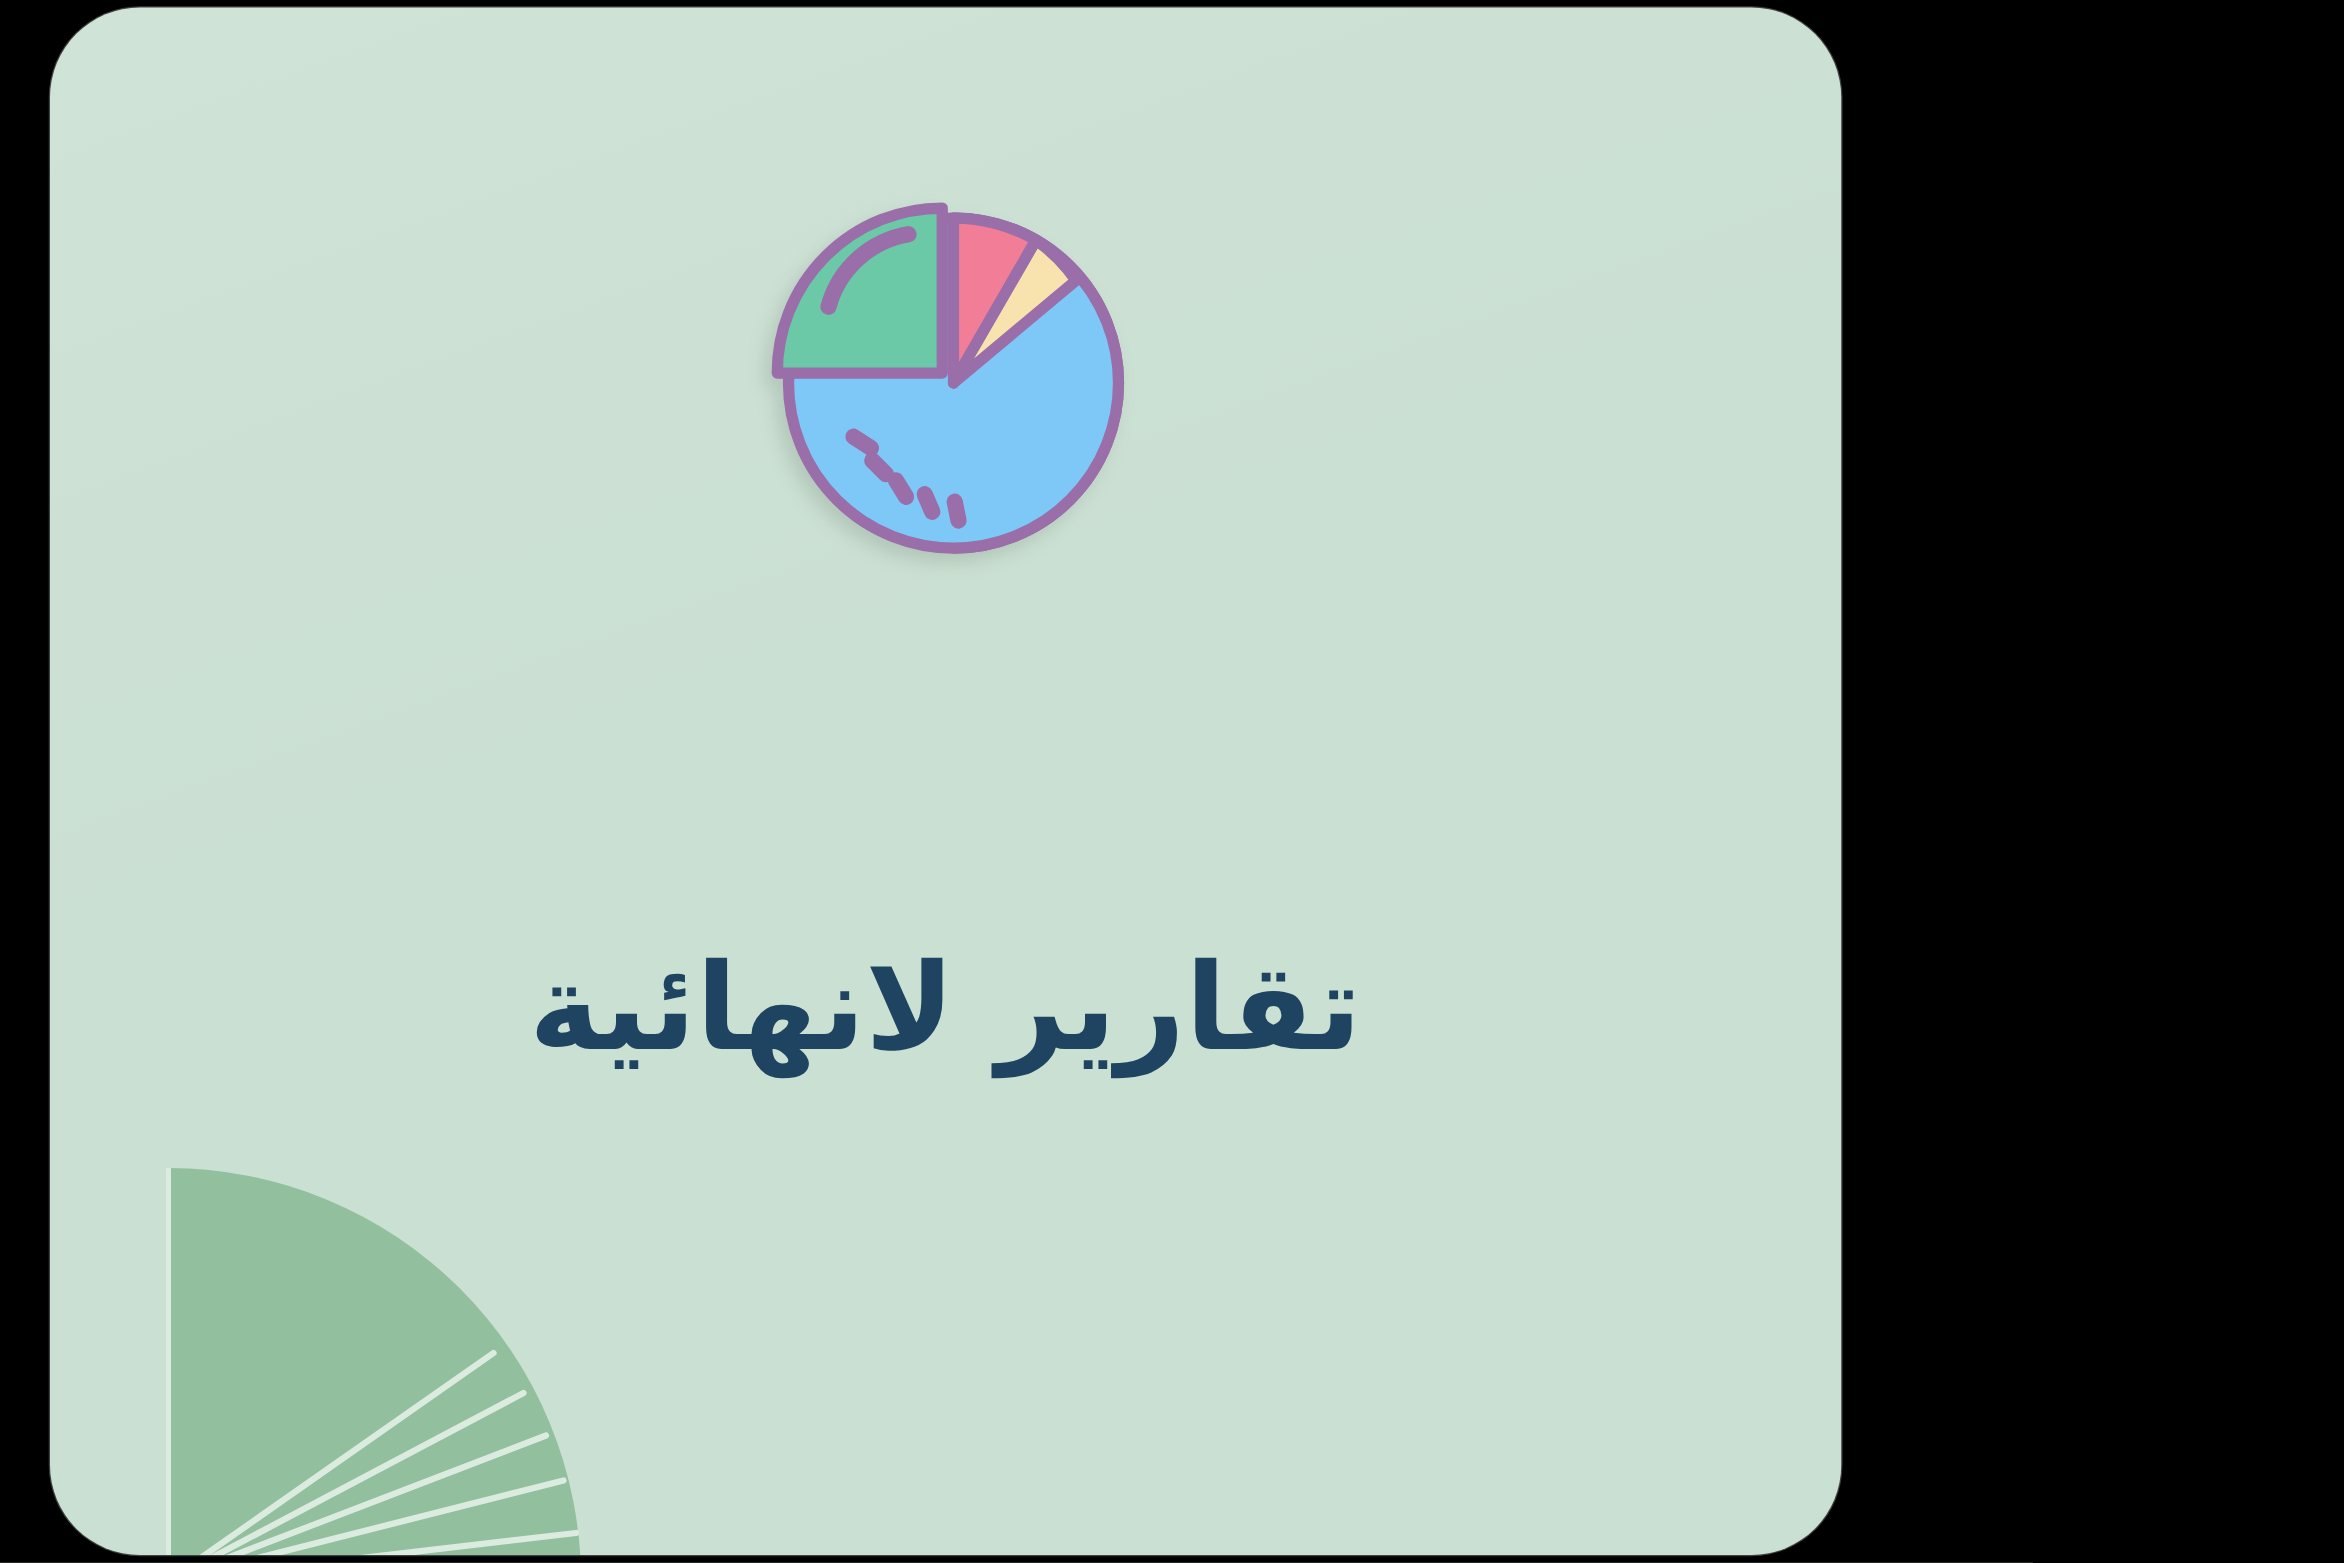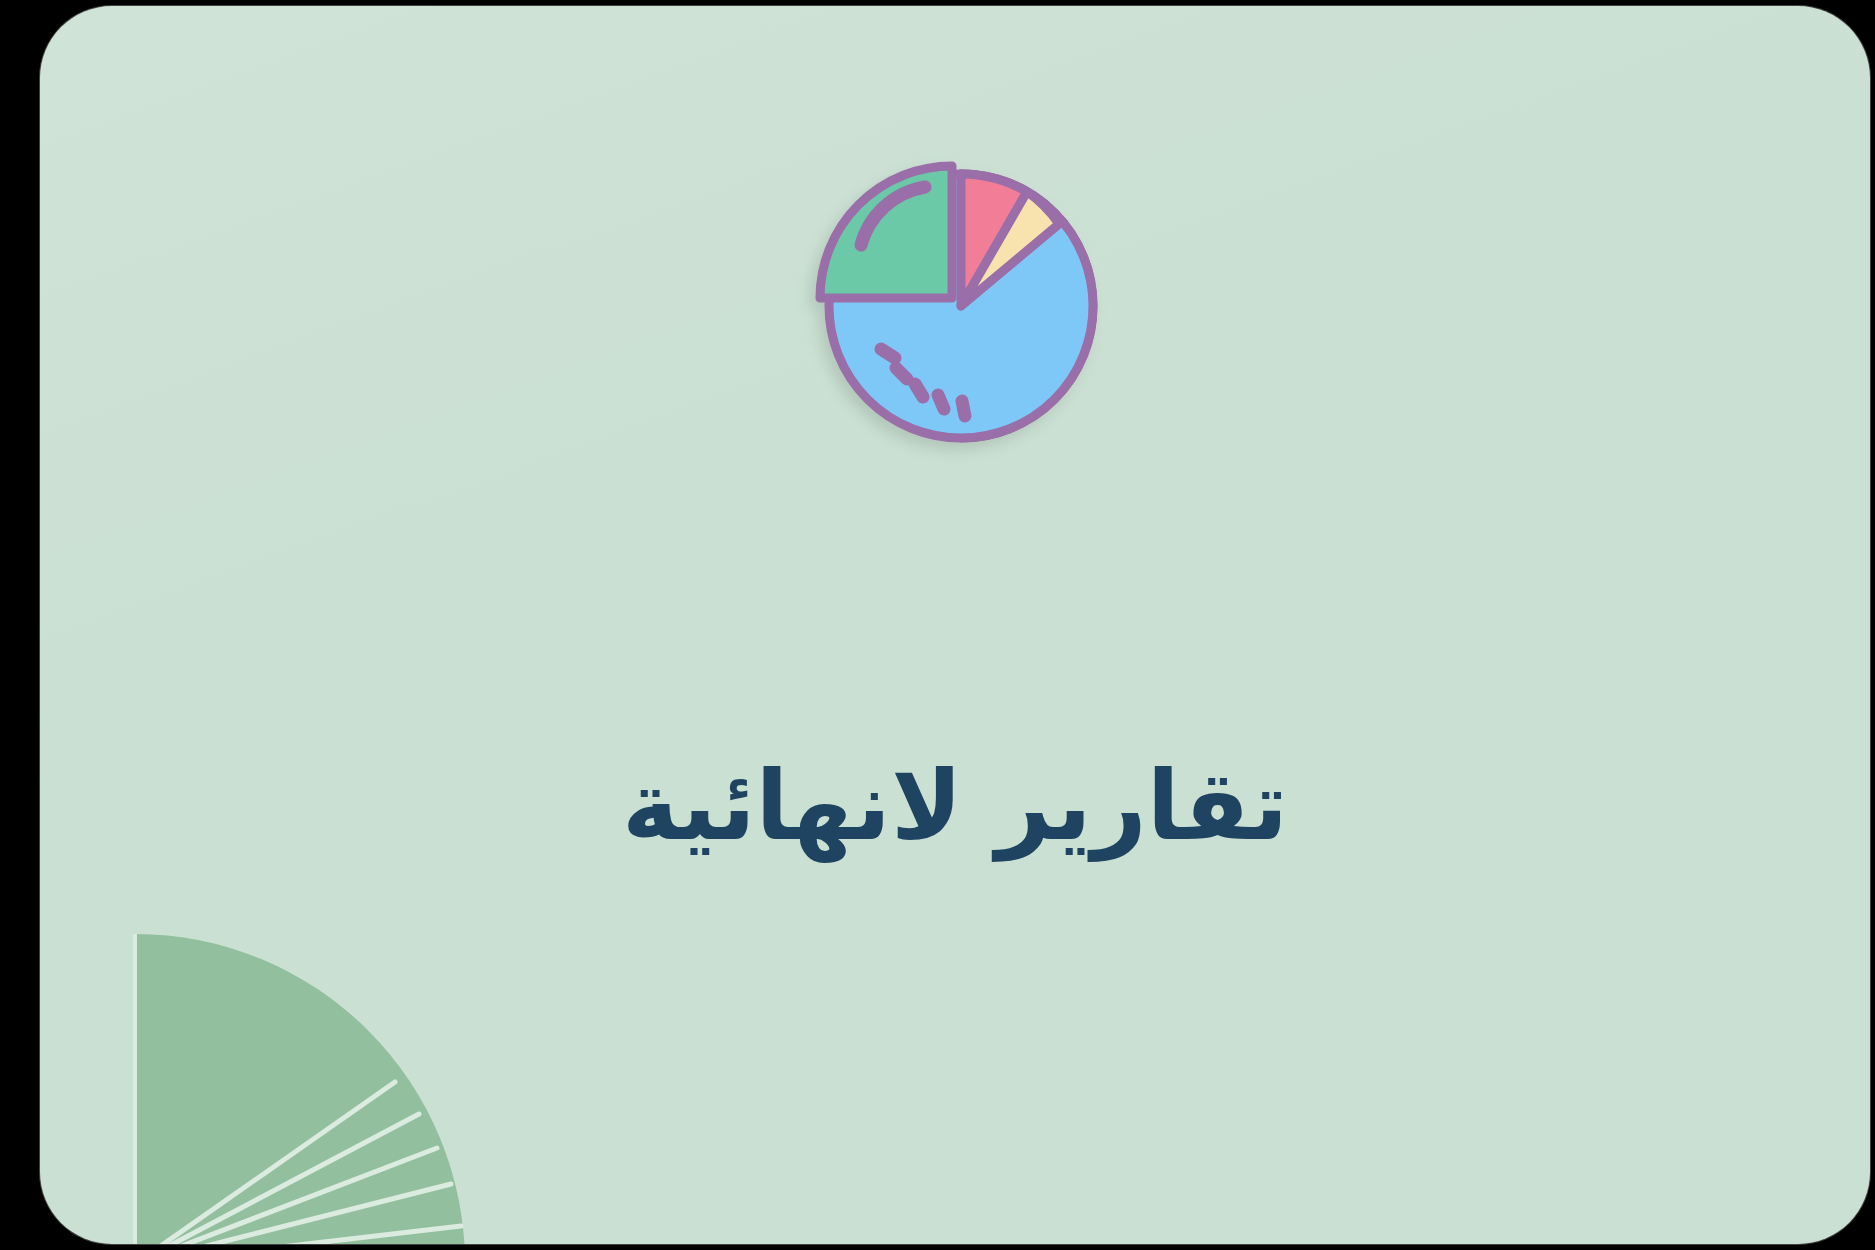--- a/index.html
+++ b/index.html
@@ -21,21 +21,21 @@
     width: 1875px;
     height: 1250px;
     background: #000000;
   }
 
   
   #card {
     position: absolute;
     left: 40px;
     top: 6px;
-    width: 1830px;
+    width: 1433px;
     height: 1238px;
     background: #cae0d2;
     border-radius: 72px;
     overflow: hidden;
     box-shadow: 0 0 0 1px rgba(255,255,255,0.25);
   }
   
   #card::after {
     content: "";
     position: absolute;

